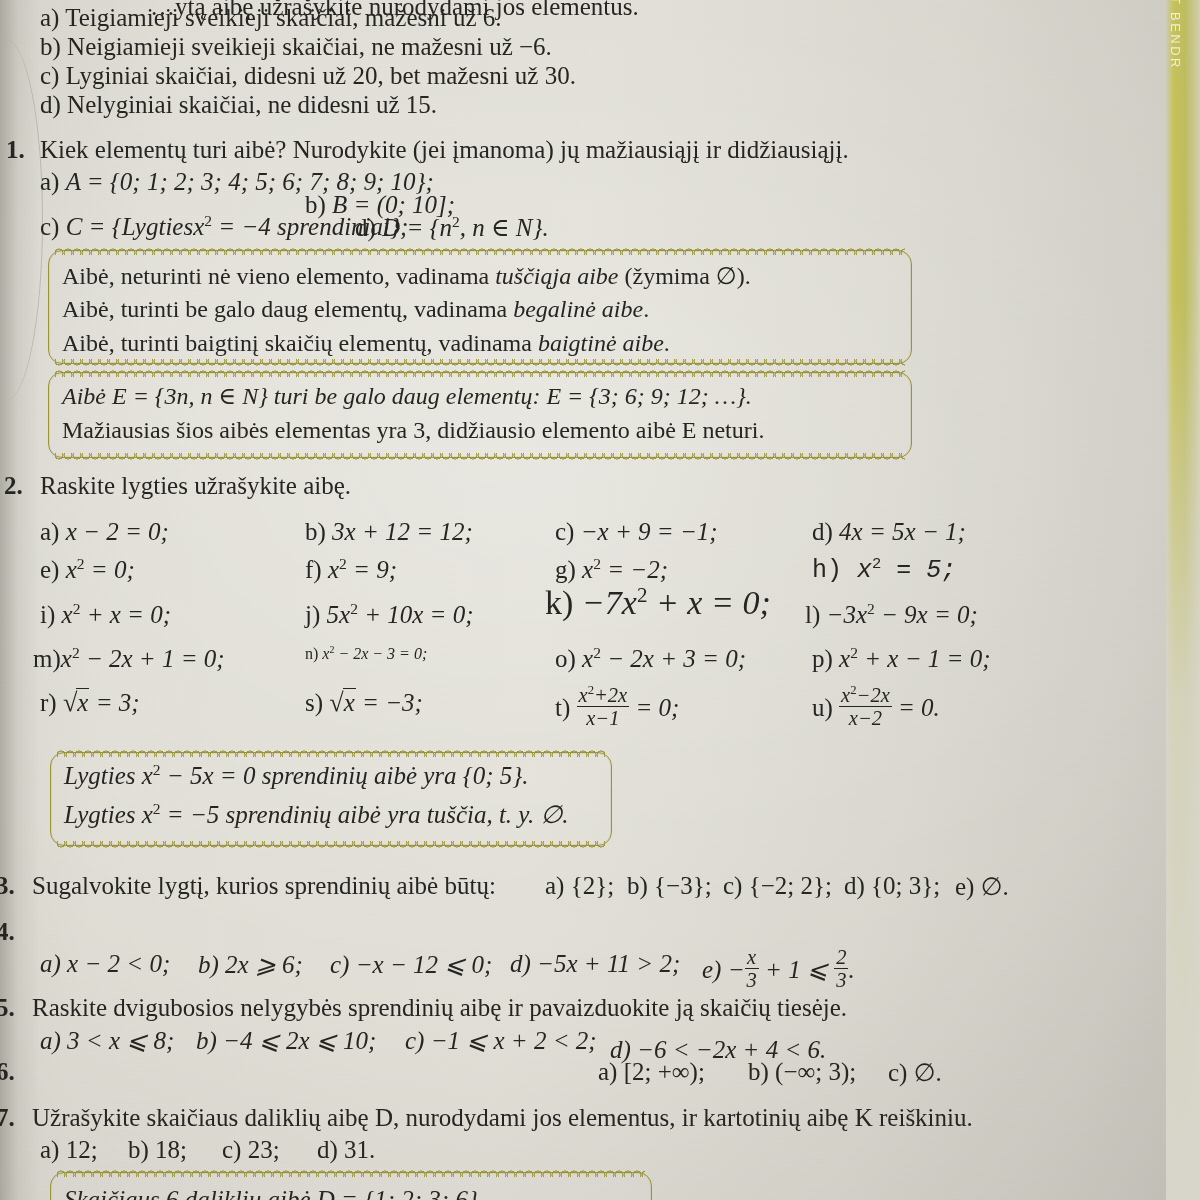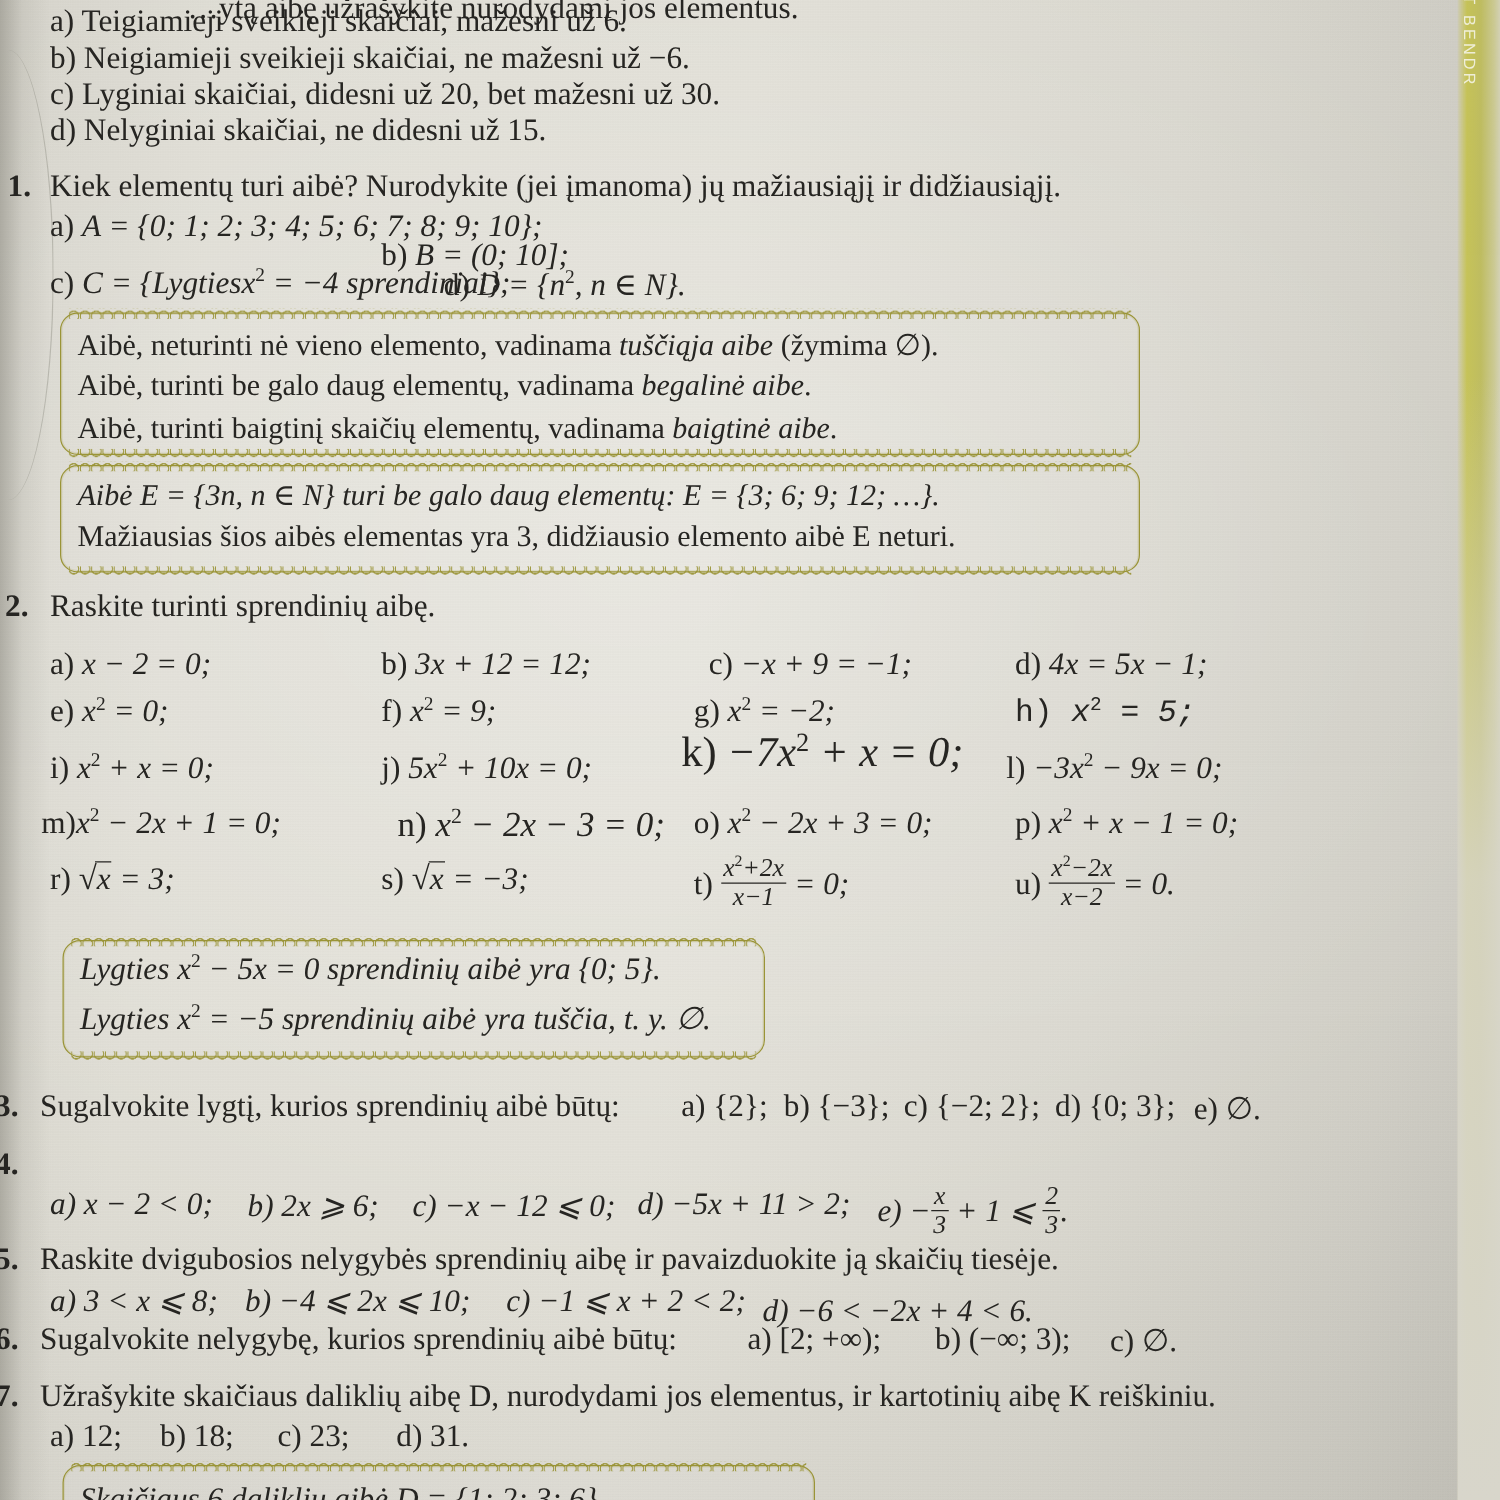--- a/index.html
+++ b/index.html
@@ -140,29 +140,29 @@
   </div>
   <div class="line" style="left:62px;top:330px;font-size:24px;">
     <span>Aibė, turinti baigtinį skaičių elementų, vadinama </span><i>baigtinė aibe</i><span>.</span>
   </div>
 
   <div class="callout" style="left:48px;top:372px;width:862px;height:84px;"></div>
   <div class="line" style="left:62px;top:382px;font-size:24px;font-style:italic;">Aibė E = {3n, n ∈ N} turi be galo daug elementų:  E = {3; 6; 9; 12; …}.</div>
   <div class="line" style="left:62px;top:417px;font-size:24px;">Mažiausias šios aibės elementas yra 3, didžiausio elemento aibė E neturi.</div>
 
   <div class="line num" style="left:4px;top:472px;font-size:25px;">2.</div>
-  <div class="line" style="left:40px;top:472px;font-size:25px;">Raskite turinti sprendinių aibę.</div>
+  <div class="line" style="left:40px;top:472px;font-size:25px;">Raskite lygties užrašykite aibę.</div>
 
   <div class="line" style="left:40px;top:518px;font-size:25px;">
     <span>a)</span> <i>x − 2 = 0;</i>
   </div>
   <div class="line" style="left:305px;top:518px;font-size:25px;">
     <span>b)</span> <i>3x + 12 = 12;</i>
   </div>
-  <div class="line" style="left:555px;top:518px;font-size:25px;margin-left:12px;">
+  <div class="line" style="left:555px;top:518px;font-size:25px;">
     <span>c)</span> <i>−x + 9 = −1;</i>
   </div>
   <div class="line" style="left:812px;top:518px;font-size:25px;">
     <span>d)</span> <i>4x = 5x − 1;</i>
   </div>
 
   <div class="line" style="left:40px;top:556px;font-size:25px;">
     <span>e)</span> <i>x</i><span class="sup">2</span><i> = 0;</i>
   </div>
   <div class="line" style="left:305px;top:556px;font-size:25px;">
@@ -184,21 +184,21 @@
   <div class="line" style="left:545px;top:584px;font-size:34px;">
     <span>k)</span> <i>−7x</i><span class="sup">2</span><i> + x = 0;</i>
   </div>
   <div class="line" style="left:805px;top:601px;font-size:25px;">
     <span>l)</span> <i>−3x</i><span class="sup">2</span><i> − 9x = 0;</i>
   </div>
 
   <div class="line" style="left:33px;top:645px;font-size:25px;">
     <span>m)</span><i>x</i><span class="sup">2</span><i> − 2x + 1 = 0;</i>
   </div>
-  <div class="line" style="left:318px;top:645px;font-size:28px;">
+  <div class="line" style="left:305px;top:645px;font-size:16px;">
     <span>n)</span> <i>x</i><span class="sup">2</span><i> − 2x − 3 = 0;</i>
   </div>
   <div class="line" style="left:555px;top:645px;font-size:25px;">
     <span>o)</span> <i>x</i><span class="sup">2</span><i> − 2x + 3 = 0;</i>
   </div>
   <div class="line" style="left:812px;top:645px;font-size:25px;">
     <span>p)</span> <i>x</i><span class="sup">2</span><i> + x − 1 = 0;</i>
   </div>
 
   <div class="line" style="left:40px;top:688px;font-size:25px;">
@@ -250,21 +250,20 @@
   </div>
 
   <div class="line num" style="left:-4px;top:994px;font-size:25px;">5.</div>
   <div class="line" style="left:32px;top:994px;font-size:25px;">Raskite dvigubosios nelygybės sprendinių aibę ir pavaizduokite ją skaičių tiesėje.</div>
   <div class="line" style="left:40px;top:1026px;font-size:25px;font-style:italic;">a) 3 &lt; x ⩽ 8;</div>
   <div class="line" style="left:196px;top:1026px;font-size:25px;font-style:italic;">b) −4 ⩽ 2x ⩽ 10;</div>
   <div class="line" style="left:405px;top:1026px;font-size:25px;font-style:italic;">c) −1 ⩽ x + 2 &lt; 2;</div>
   <div class="line" style="left:610px;top:1036px;font-size:25px;font-style:italic;text-align:right;">d) −6 &lt; −2x + 4 &lt; 6.</div>
 
   <div class="line num" style="left:-4px;top:1058px;font-size:25px;">6.</div>
-  <div class="line" style="left:32px;top:1058px;font-size:25px;">Sugalvokite nelygybę, kurios sprendinių aibė būtų:</div>
   <div class="line" style="left:598px;top:1058px;font-size:25px;">a) [2; +∞);</div>
   <div class="line" style="left:748px;top:1058px;font-size:25px;">b) (−∞; 3);</div>
   <div class="line" style="left:888px;top:1058px;font-size:25px;">c) ∅.</div>
 
   <div class="line num" style="left:-4px;top:1104px;font-size:25px;">7.</div>
   <div class="line" style="left:32px;top:1104px;font-size:25px;">Užrašykite skaičiaus daliklių aibę D, nurodydami jos elementus, ir kartotinių aibę K reiškiniu.</div>
   <div class="line" style="left:40px;top:1136px;font-size:25px;">a) 12;</div>
   <div class="line" style="left:128px;top:1136px;font-size:25px;">b) 18;</div>
   <div class="line" style="left:222px;top:1136px;font-size:25px;">c) 23;</div>
   <div class="line" style="left:317px;top:1136px;font-size:25px;">d) 31.</div>

